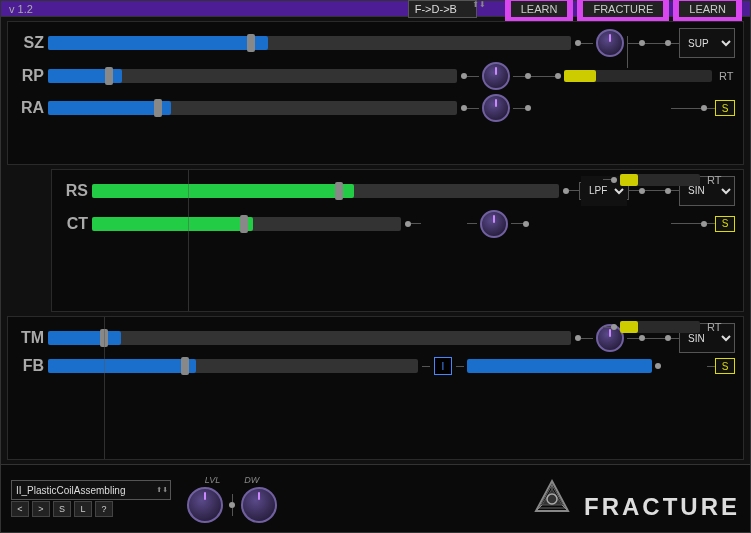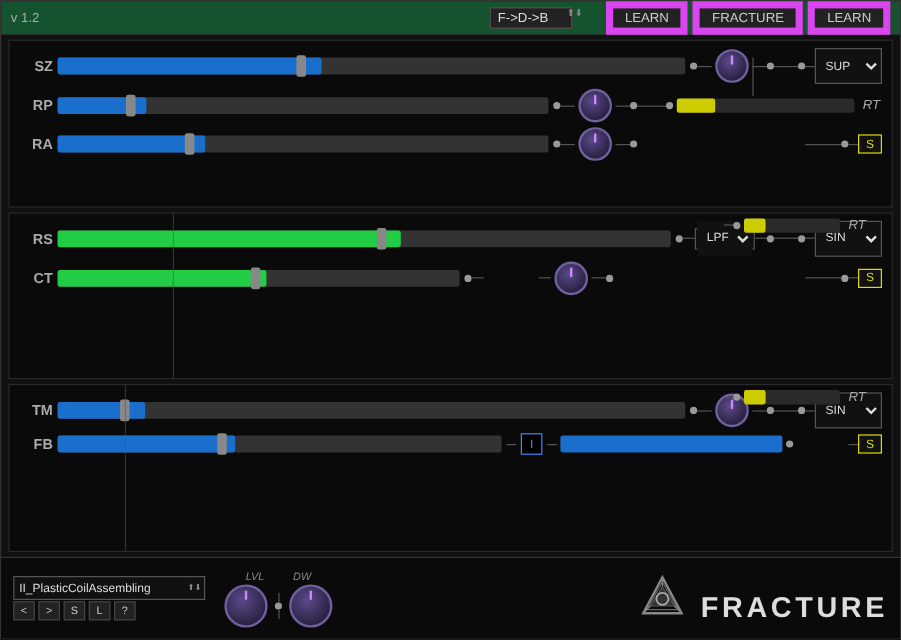--- a/index.html
+++ b/index.html
@@ -17,24 +17,24 @@
       height: 533px;
       background: #111;
       border: 1px solid #333;
       display: flex;
       flex-direction: column;
     }
     
     .top-bar {
       display: flex;
       align-items: center;
-      background: #14532d;
+      background: #4c1d95;
       padding: 4px 8px;
       border-bottom: 1px solid #333;
-      height: 28px;
+      height: 16px;
     }
     .version-label {
       color: #aaa;
       font-size: 11px;
       margin-right: auto;
     }
     .routing-select {
       background: #222;
       color: #ddd;
       border: 1px solid #555;
@@ -143,21 +143,20 @@
       width: 56px;
       height: 30px;
     }
 
     
     .rt-label {
       color: #aaa;
       font-size: 11px;
       margin-left: 4px;
       width: 16px;
-      font-style: italic;
     }
     
     .s-btn {
       background: #111;
       color: #dddd00;
       border: 1px solid #dddd00;
       font-size: 10px;
       width: 20px;
       height: 16px;
       cursor: pointer;
@@ -293,21 +292,21 @@
       justify-content: center;
     }
 
     
     .main-row {
       display: flex;
       align-items: center;
       width: 100%;
     }
 
-    .label-col { width: 28px; text-align: right; color: #aaa; font-size: 12px; font-weight: bold; flex-shrink: 0; }
+    .label-col { width: 28px; text-align: right; color: #aaa; font-size: 16px; font-weight: bold; flex-shrink: 0; }
     .slider-col { flex: 2; margin: 0 4px; position: relative; height: 14px; }
     .knob-col { width: 34px; display: flex; justify-content: center; align-items: center; flex-shrink: 0; }
     .right-col-label { width: 56px; flex-shrink: 0; }
 
     
     .dot { width: 6px; height: 6px; background: #999; border-radius: 50%; flex-shrink: 0; }
   </style>
 </head>
 <body>
 
@@ -396,21 +395,21 @@
           <div style="width:30px;height:1px;background:#555;"></div>
           <div class="dot"></div>
           <div style="width:8px;height:1px;background:#555;"></div>
           <div class="s-btn">S</div>
         </div>
       </div>
 
       <div style="position:absolute;right:115px;top:14px;width:1px;height:32px;background:#555;"></div>
     </div>
 
-    <div class="section" style="position:relative;">
+    <div class="section" style="position:relative;margin-left:44px;">
 
       <div class="main-row" style="margin-bottom:4px;">
         <span class="label-col">RS</span>
         <div class="slider-col" style="flex:1.5;">
           <div style="background:#333;border-radius:2px;height:14px;position:relative;">
             <div class="slider-fill-green" style="width:56%;"></div>
             <div class="slider-handle" style="left:52%;"></div>
           </div>
         </div>
         <div class="dot"></div>

